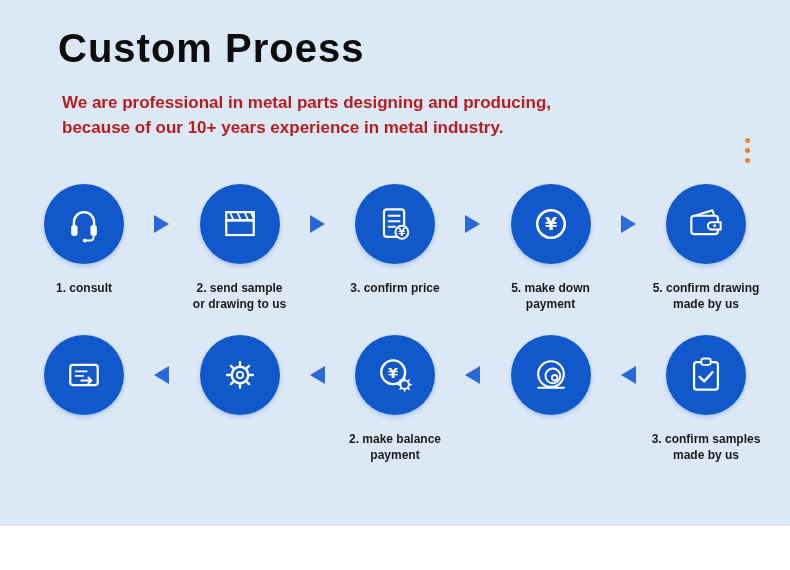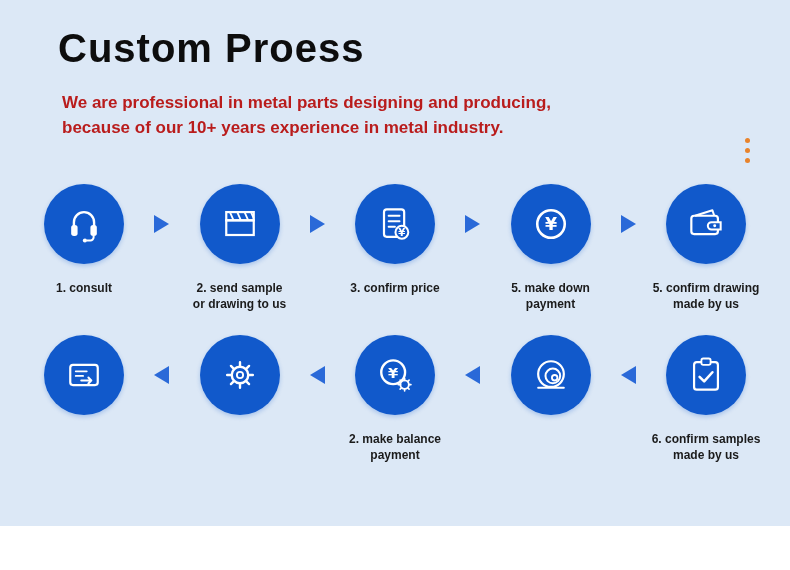--- a/index.html
+++ b/index.html
@@ -247,21 +247,21 @@
       </div>
 
     <div class="step">
       <div class="circle">
         <svg viewBox="0 0 48 48">
           <rect x="11" y="10" width="26" height="30" rx="3" fill="none" stroke="#fff" stroke-width="2.4"></rect>
           <rect x="19" y="6" width="10" height="7" rx="2" fill="#1159cb" stroke="#fff" stroke-width="2"></rect>
           <path d="M17 26l5 5 9-10" fill="none" stroke="#fff" stroke-width="2.8" stroke-linecap="round" stroke-linejoin="round"></path>
         </svg>
       </div>
-      <div class="step-label">6. confirm samples
+      <div class="step-label">3. confirm samples
 made by us</div>
     </div>
 
   </div>
 
   <div class="bottom-strip"></div>
 
 </div>
 
 </body></html>

